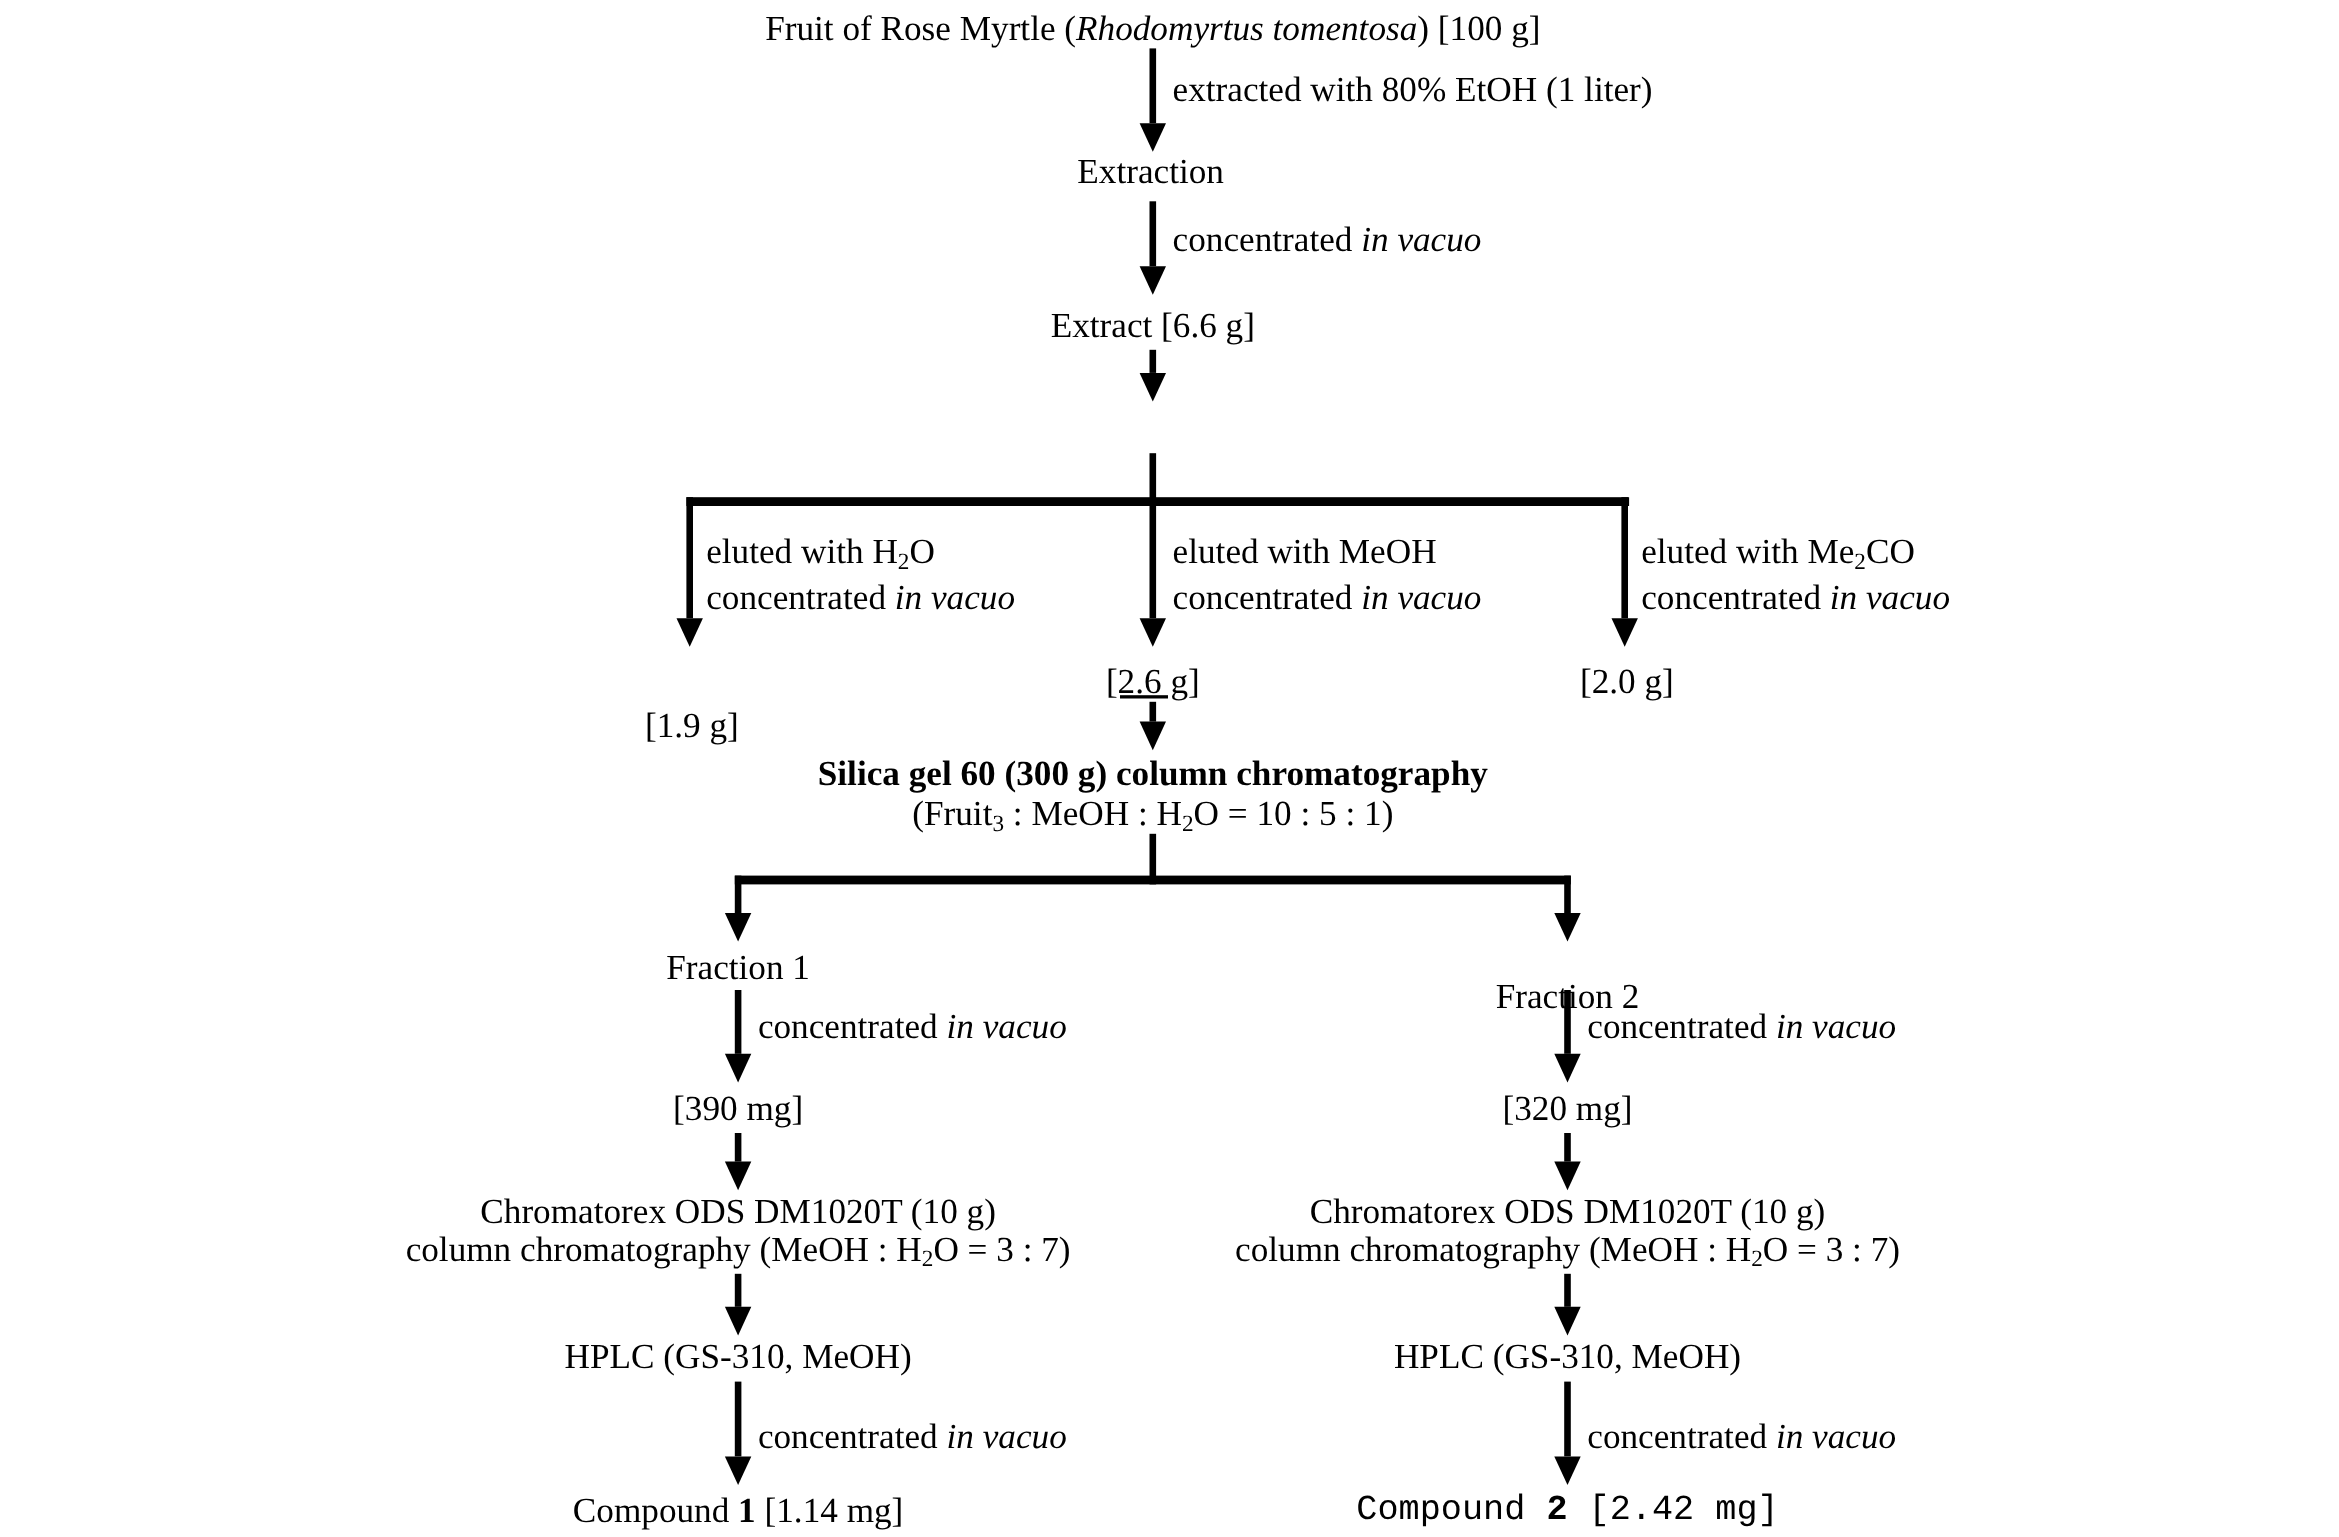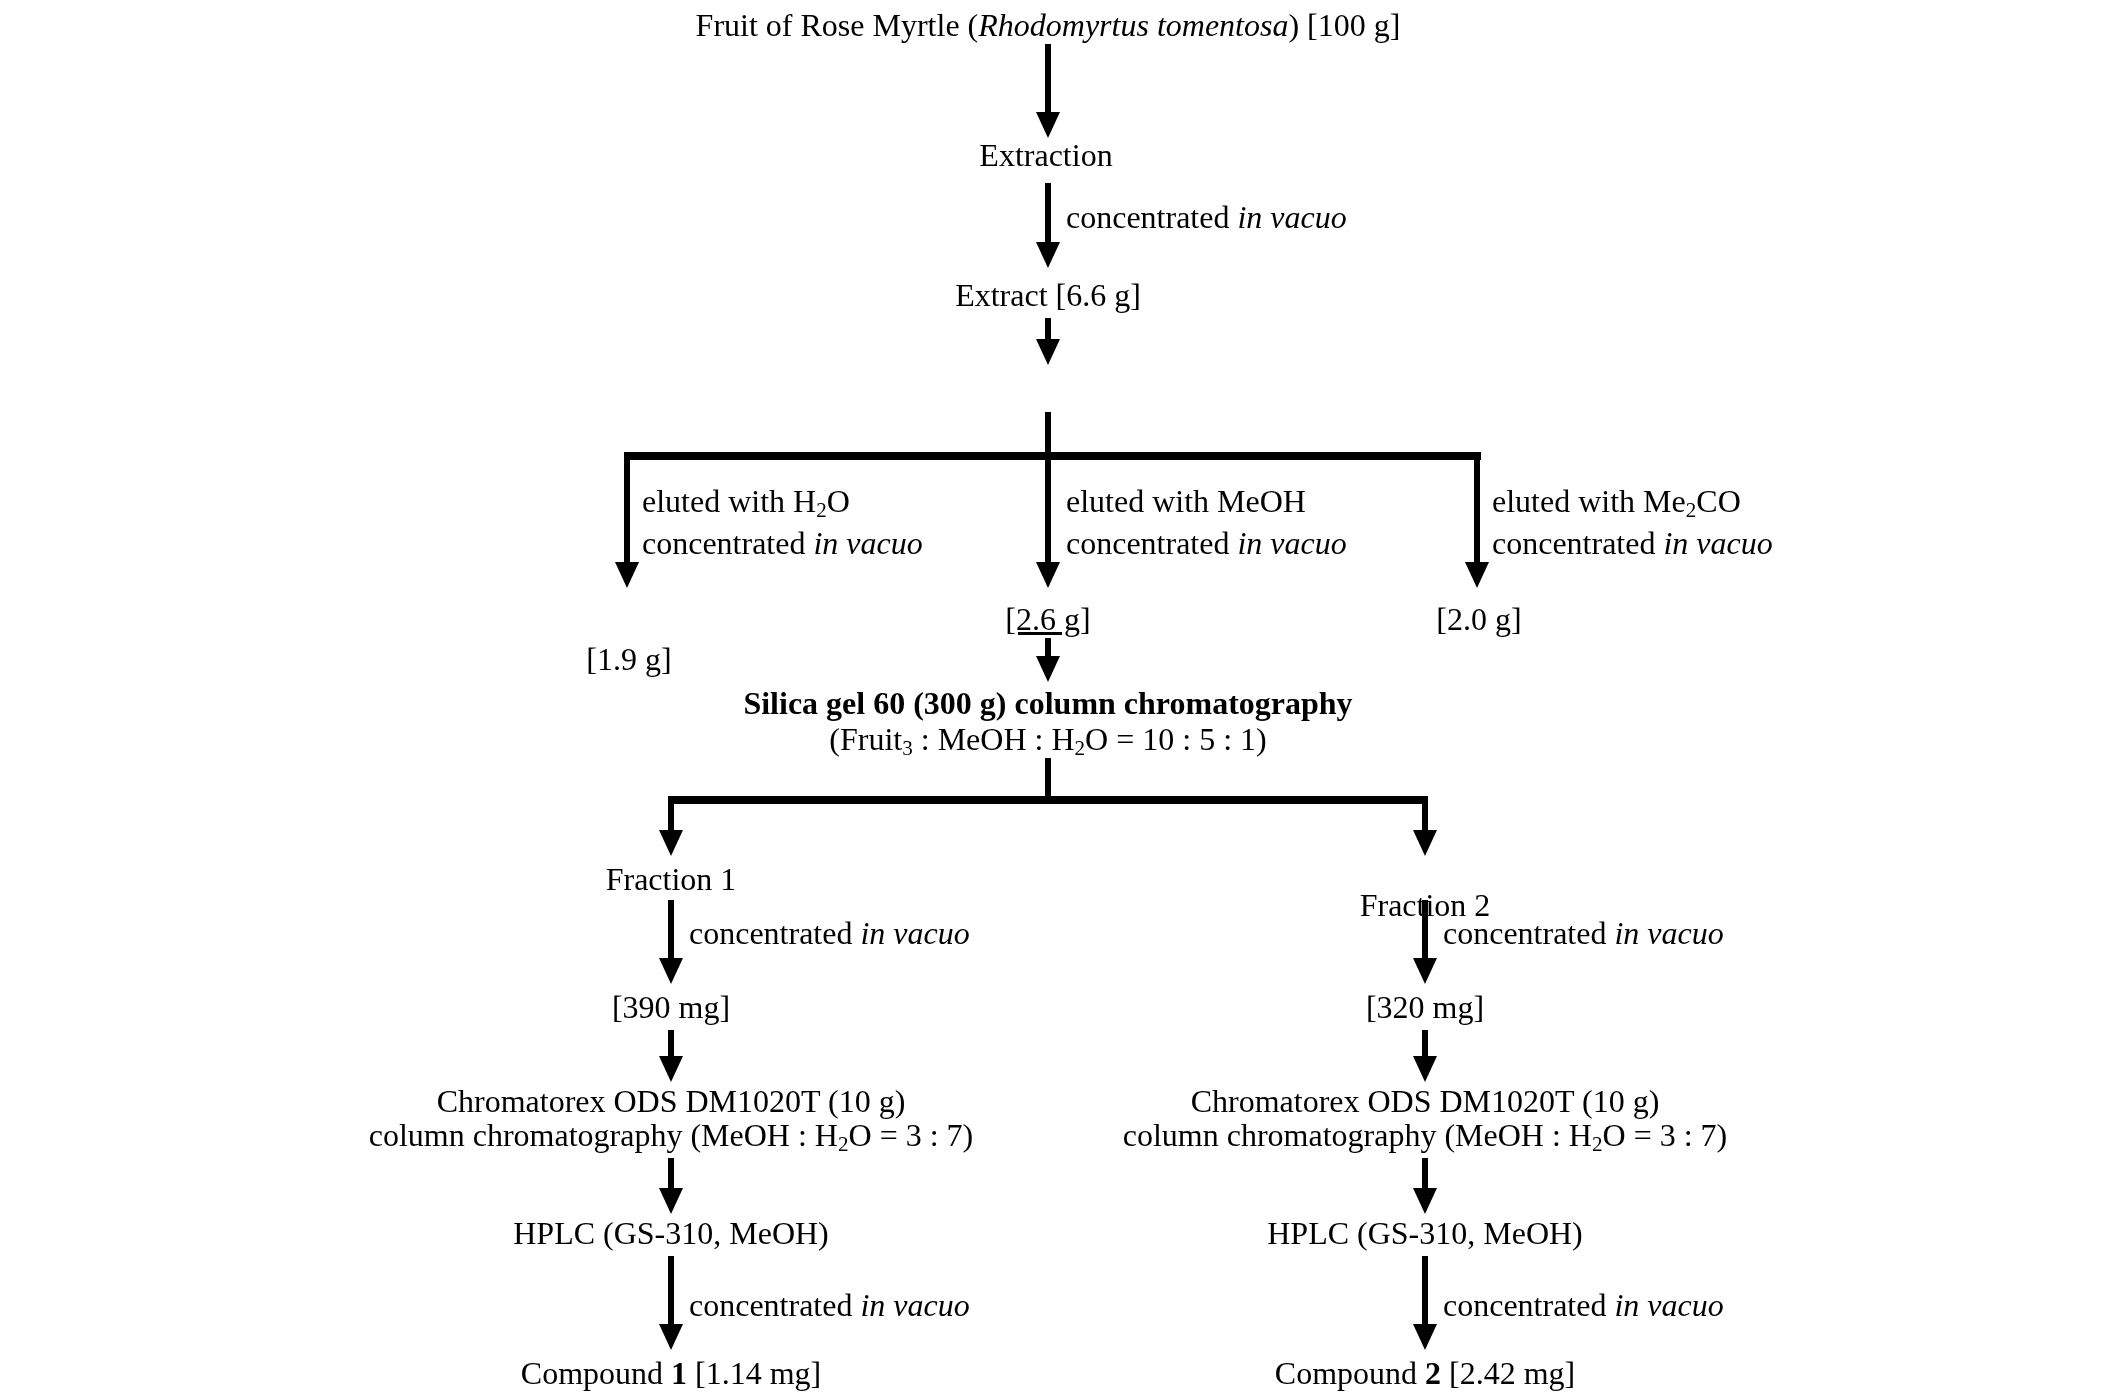--- a/index.html
+++ b/index.html
@@ -57,20 +57,21 @@
 <div class="canvas">
 
   <div class="node" style="left:1048px; top:8px;">
     <span>Fruit of Rose Myrtle (</span><span class="it">Rhodomyrtus tomentosa</span><span>) [100 g]</span>
   </div>
 
   <div class="varr" style="left:1048px; top:44px; height:94px;">
       <i class="sh"></i>
       <i class="hd"></i>
     </div>
+  <div class="lbl" style="left:1066px; top:64px;">extracted with 80% EtOH (1 liter)</div>
 
   <div class="node" style="left:1046px; top:138px;">Extraction</div>
 
   <div class="varr" style="left:1048px; top:183px; height:85px;">
       <i class="sh"></i>
       <i class="hd"></i>
     </div>
   <div class="lbl" style="left:1066px; top:200px;">
     <span>concentrated </span><span class="it">in vacuo</span>
   </div>
@@ -192,17 +193,17 @@
       <i class="hd"></i>
     </div>
   <div class="node" style="left:1425px; top:1216px;">HPLC (GS-310, MeOH)</div>
   <div class="varr" style="left:1425px; top:1256px; height:94px;">
       <i class="sh"></i>
       <i class="hd"></i>
     </div>
   <div class="lbl" style="left:1443px; top:1288px;">
     <span>concentrated </span><span class="it">in vacuo</span>
   </div>
-  <div class="node" style="left:1425px; top:1356px;">
+  <div class="node" style="left:1425px; top:1356px;font-family:Liberation Mono, monospace;">
     <span>Compound </span><span class="b">2</span><span> [2.42 mg]</span>
   </div>
 
 </div>
 
 </body></html>

